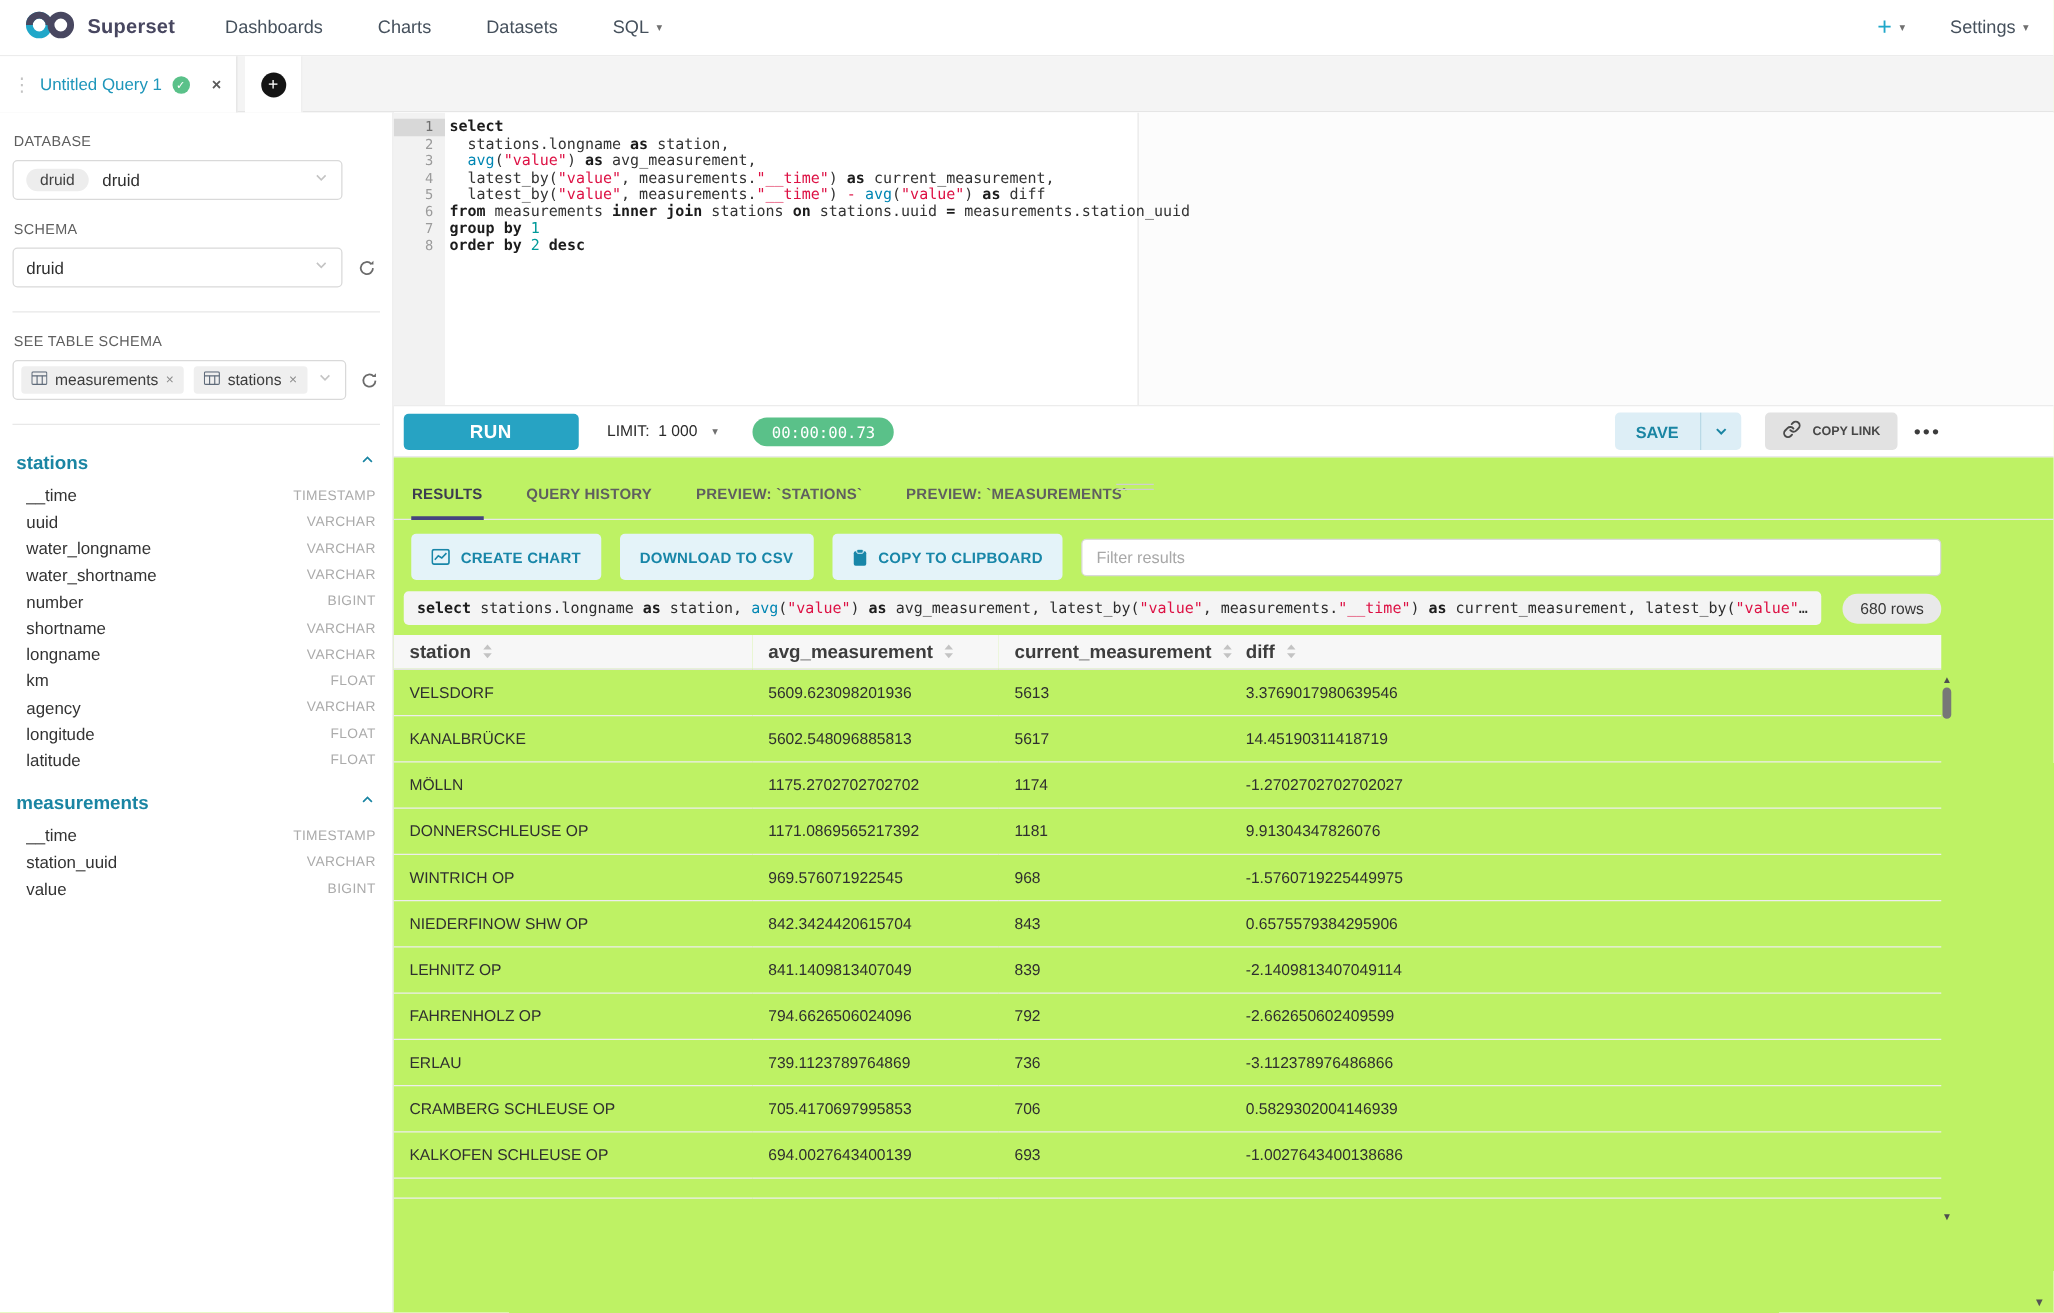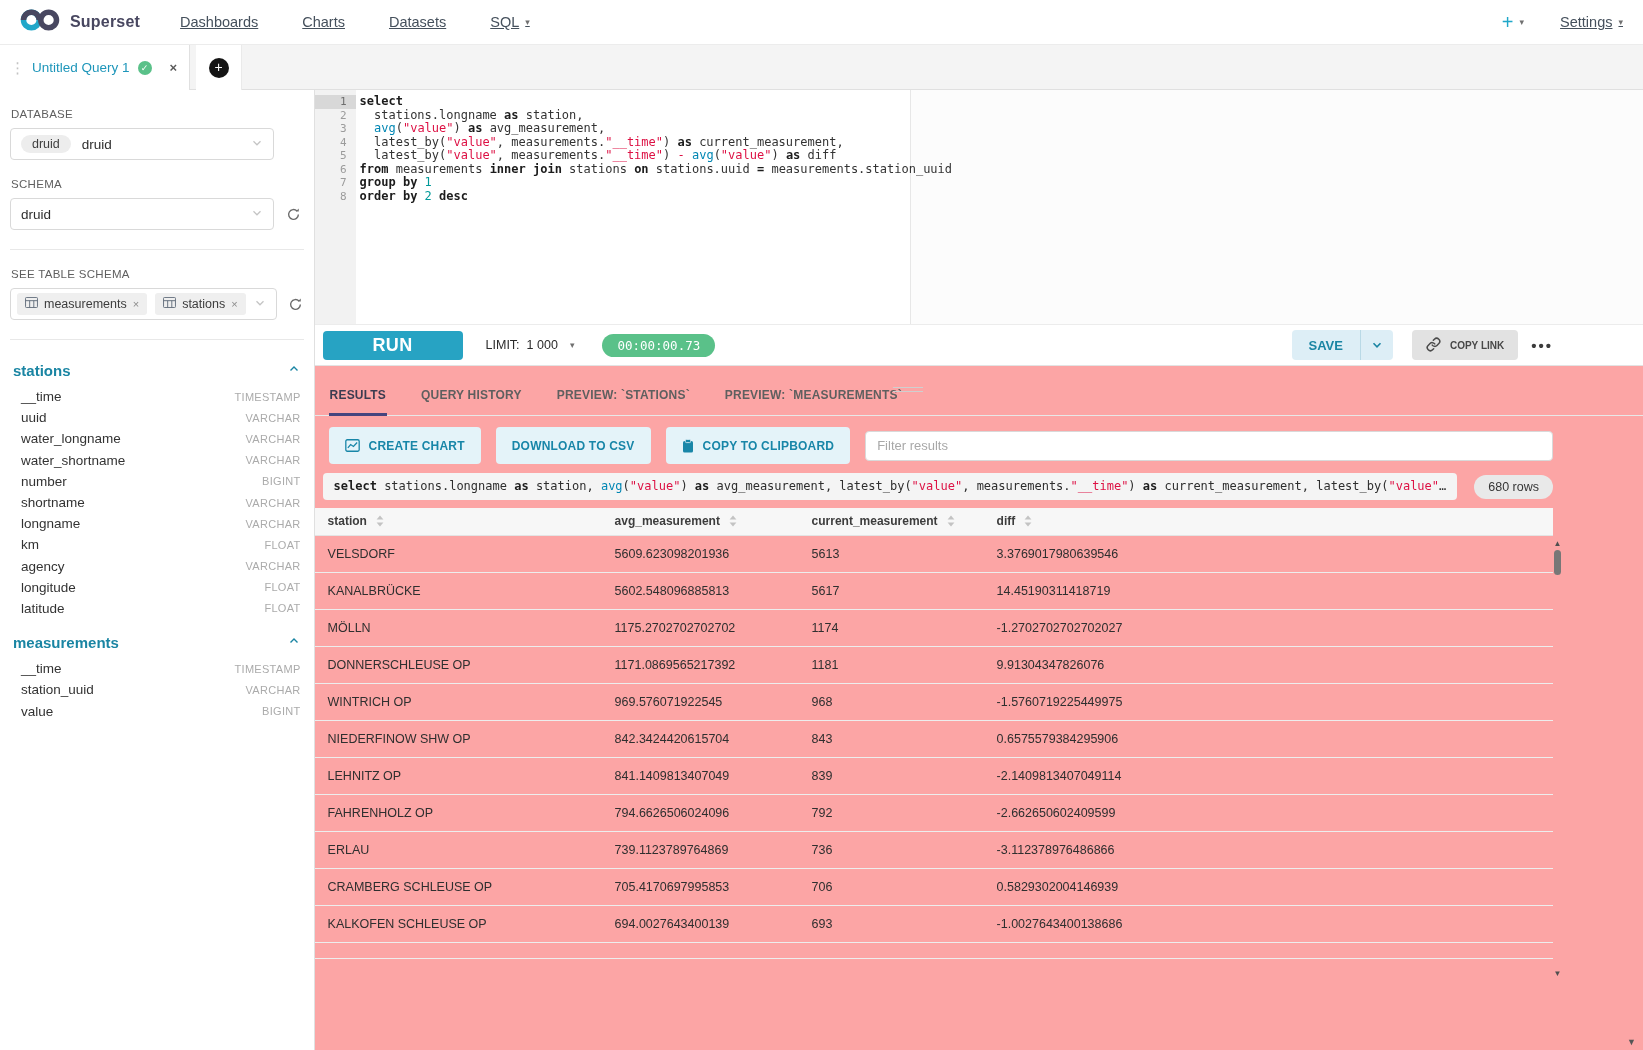--- a/index.html
+++ b/index.html
@@ -4,21 +4,21 @@
 <style>
   * { margin:0; padding:0; box-sizing:border-box; }
   html,body { width:1643px; height:1050px; overflow:hidden; }
   body { font-family:"Liberation Sans",sans-serif; background:#fff; position:relative; color:#333; }
 
   
   .navbar { height:45px; display:flex; align-items:center; padding:0 20px 0 18px; background:#fff; border-bottom:1px solid #ececec; }
   .brand { display:flex; align-items:center; gap:8px; }
   .brand-text { font-size:16px; font-weight:700; color:#484760; letter-spacing:.2px; }
   .nav-items { display:flex; align-items:center; gap:44px; margin-left:40px; }
-  .nav-item { font-size:14.5px; color:#45505c; cursor:pointer;text-decoration:underline; }
+  .nav-item { font-size:14.5px; color:#45505c; cursor:pointer; }
   .nav-caret { font-size:9px; color:#707070; margin-left:6px; }
   .nav-right { margin-left:auto; display:flex; align-items:center; gap:36px; }
   .nav-plus { color:#20a7c9; font-size:20px; font-weight:400; line-height:1; }
   .nav-group { display:flex; align-items:center; }
 
   
   .tabstrip { height:45px; background:#f4f4f4; border-bottom:1px solid #e0e0e0; display:flex; }
   .tab-active { width:190px; height:45px; background:#fff; border-right:1px solid #e0e0e0; display:flex; align-items:center; padding:0 12px 0 10px; position:relative; z-index:2; margin-bottom:-1px; }
   .tab-dots { color:#c3c3c3; font-size:15px; letter-spacing:-1px; margin-right:8px; }
   .tab-label { font-size:13.5px; color:#1e96ba; font-weight:500; }
@@ -60,49 +60,49 @@
   .print-margin { position:absolute; top:0; bottom:0; left:554px; width:1px; background:#e7e7e7; }
   .code-dim { position:absolute; top:0; bottom:0; left:555px; right:0; background:rgba(0,0,0,0.012); }
   .tok-kw { font-weight:700; color:#1c1c1c; }
   .tok-fn { color:#0086b3; }
   .tok-str { color:#dd1144; }
   .tok-num { color:#009999; }
   .tok-op { color:#dd1144; }
 
   
   .toolbar { height:41px; display:flex; align-items:center; padding:0 90px 0 8px; border-bottom:1px solid #e3e3e3; }
-  .run-btn { width:140px; height:29px; background:#27a3c3; color:#fff; font-weight:700; font-size:18px; border:none; border-radius:4px; letter-spacing:.4px; }
+  .run-btn { width:140px; height:29px; background:#27a3c3; color:#fff; font-weight:700; font-size:15px; border:none; border-radius:4px; letter-spacing:.4px; }
   .limit-group { margin-left:23px; display:flex; align-items:center; font-size:12.5px; color:#2b2b2b; }
   .limit-label { font-weight:400; }
   .limit-value { margin-left:7px; }
   .limit-caret { margin-left:12px; }
   .timer-badge { margin-left:28px; background:#5ac189; color:#fff; font-family:"DejaVu Sans Mono",monospace; font-size:12.5px; padding:4px 15px; border-radius:14px; }
   .save-split { margin-left:auto; display:flex; height:30px; border-radius:4px; overflow:hidden; background:#ddeef6; }
   .save-main { padding:0 17px; color:#1a85a3; font-weight:700; font-size:13px; display:flex; align-items:center; }
   .save-caret { width:33px; border-left:1px solid #b9d9e6; display:flex; align-items:center; justify-content:center; }
   .copy-link-btn { margin-left:19px; height:30px; background:#e2e2e2; border-radius:4px; display:flex; align-items:center; gap:9px; padding:0 14px; color:#474747; font-weight:700; font-size:10px; }
   .more-dots { margin-left:13px; color:#3c3c3c; font-size:15px; letter-spacing:2px; font-weight:700; }
 
   
-  .results { flex:1; position:relative; background:#fca5a5; }
+  .results { flex:1; position:relative; background:#bef264; }
   .drag-handle { position:absolute; top:21px; left:578px; width:30px; }
   .drag-handle div { height:1px; background:#cfcfcf; margin-bottom:3px; }
   .res-tabs { display:flex; gap:33px; padding-left:14px; margin-top:13px; border-bottom:1px solid #e8e8e8; }
   .res-tab { font-size:12px; font-weight:600; color:#5f5f5f; padding:9px 1px 11px; letter-spacing:.2px; }
   .res-tab.active { color:#3c3c50; border-bottom:3px solid #45457e; margin-bottom:-1px; }
   .res-actions { display:flex; align-items:center; gap:15px; margin:11px 0 0 14px; padding-right:90px; }
   .action-btn { height:37px; background:#e4f3f9; border:none; border-radius:4px; color:#1886a8; font-weight:700; font-size:12px; display:flex; align-items:center; gap:9px; padding:0 16px; letter-spacing:.2px; font-family:"Liberation Sans",sans-serif; }
   .filter-input { flex:1; height:30px; border:1px solid #d9d9d9; border-radius:4px; padding:0 11px; font-size:13px; color:#333; font-family:"Liberation Sans",sans-serif; }
   .filter-input::placeholder { color:#a8a8a8; }
   .preview-row { display:flex; align-items:center; margin:9px 0 0 8px; padding-right:90px; gap:17px; }
   .preview-box { flex:1; background:#f4f4f4; border-radius:4px; height:27px; line-height:27px; padding:0 11px; font-family:"DejaVu Sans Mono",monospace; font-size:12px; white-space:nowrap; overflow:hidden; color:#2e2e2e; }
   .rows-badge { background:#e9e9e9; border-radius:14px; padding:5px 14px; font-size:12.5px; color:#363636; white-space:nowrap; }
   .table-wrap { margin-top:8px; position:relative; padding-right:90px; }
   table { width:100%; border-collapse:collapse; table-layout:fixed; }
-  thead th { background:#f7f7f7; height:27px; font-size:12px; font-weight:700; color:#3d3d3d; text-align:left; padding-left:13px; border-bottom:1px solid #e4e4e4; }
+  thead th { background:#f7f7f7; height:27px; font-size:15px; font-weight:700; color:#3d3d3d; text-align:left; padding-left:13px; border-bottom:1px solid #e4e4e4; }
   .th-inner { display:flex; align-items:center; gap:9px; }
   tbody td { height:37px; font-size:12.5px; color:#2f2f2f; padding-left:13px; border-bottom:1px solid #ededed; white-space:nowrap; overflow:hidden; }
   tr.partial td { height:16px; }
   .v-scroll { position:absolute; top:31px; right:79px; width:13px; height:448px; }
   .scroll-arrow { font-size:8px; color:#4f4f4f; text-align:center; line-height:10px; }
   .scroll-arrow.down { position:absolute; bottom:8px; left:0; right:0; }
   .scroll-thumb { position:absolute; top:11px; left:3px; width:7px; height:25px; background:#777; border-radius:4px; }
   .page-caret { position:absolute; right:7px; bottom:3px; font-size:9px; color:#555; }
 </style>
 </head>

